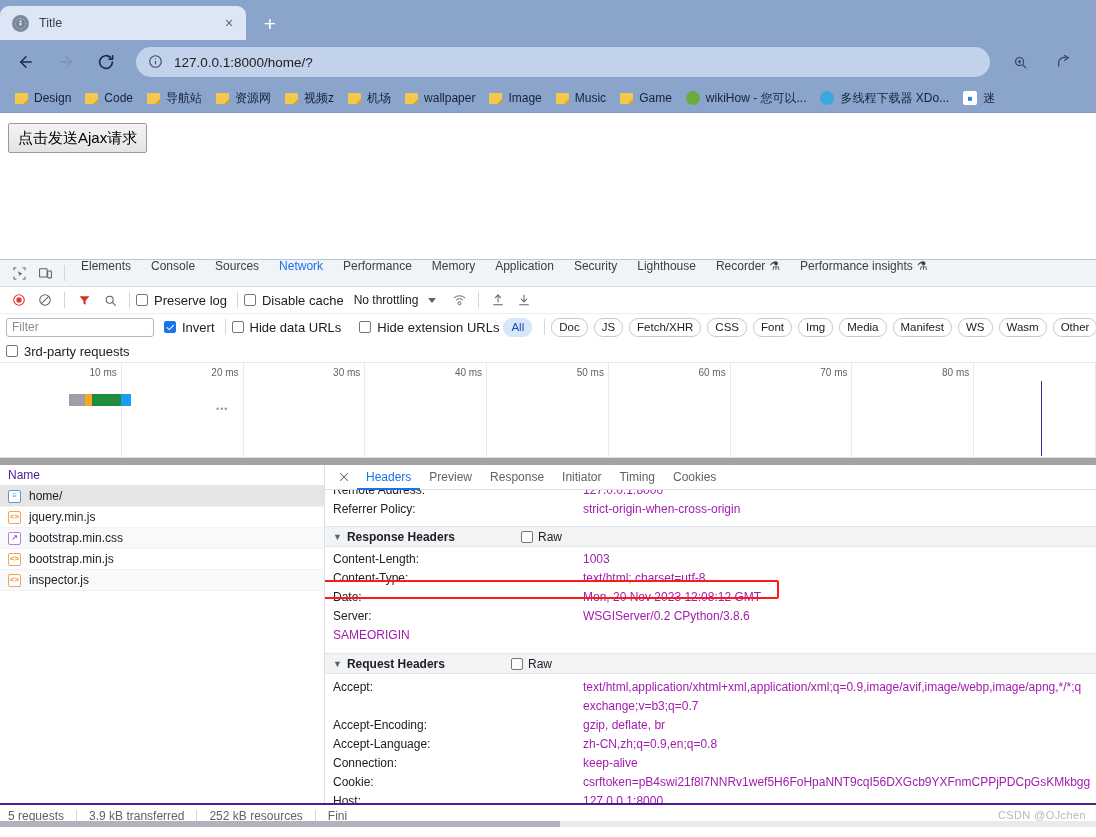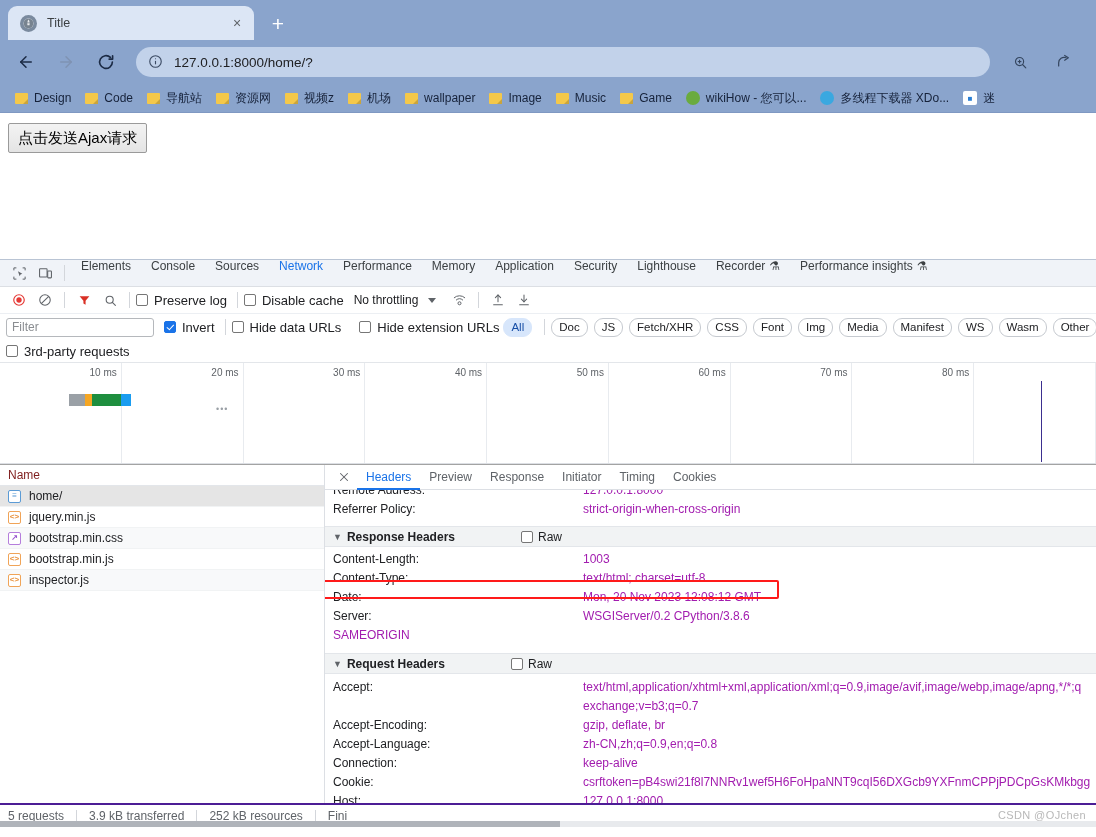--- a/index.html
+++ b/index.html
@@ -8,21 +8,21 @@
     width: 1096px; height: 837px;
     overflow: hidden;
     font-family: "Liberation Sans", sans-serif;
     background: #ffffff;
   }
 
   
   .browser-chrome { background: #8aa4cc; width: 1096px; }
   .tabstrip {
     height: 40px; display: flex; align-items: flex-end;
-    padding-left: 8px; position: relative;
+    position: relative;
   }
   .tab {
     width: 246px; height: 34px;
     background: #dce6f5;
     border-radius: 9px 9px 0 0;
     display: flex; align-items: center;
     padding: 0 8px 0 12px;
     position: relative;
   }
   .tab-favicon {
@@ -177,21 +177,21 @@
   .type-pill {
     font-size: 11.5px; color: #202124;
     border: 1px solid #c6cad0; border-radius: 9px;
     padding: 1px 7px; margin-right: 6px; flex: 0 0 auto;
     white-space: nowrap; line-height: 15px;
   }
   .type-pill.active { background: #d7e6fb; border-color: #d7e6fb; color: #174ea6; }
 
   
   .overview { height: 104px; position: relative; background: #fff;
-              border-bottom: 1px solid #a3a3a3; overflow: hidden; }
+              border-bottom: 7px solid #a3a3a3; overflow: hidden; }
   .ovgrid { position: absolute; inset: 0; display: flex; }
   .ovcell { flex: 1 1 0; border-right: 1px solid #e8ebef; position: relative; }
   .ovcell .lbl {
     position: absolute; right: 4px; top: 4px;
     font-size: 10px; color: #5f6368; white-space: nowrap;
   }
   .ov-baseline { position: absolute; left: 0; right: 0; bottom: 0; height: 1px; background: #dcdfe4; }
   .ovbar-wrap { position: absolute; left: 0; top: 31px; height: 12px; width: 100%; }
   .ovbar {
     position: absolute; left: 0; top: 0; height: 12px;
@@ -204,21 +204,21 @@
   }
   .ov-marker { position: absolute; width: 1px; top: 18px; bottom: 2px; background: #3b2f8f; }
 
   
   .dt-body { flex: 1 1 auto; display: flex; min-height: 0; }
   .req-list {
     width: 325px; flex: 0 0 325px; border-right: 1px solid #dcdfe4;
     display: flex; flex-direction: column; background: #fff;
   }
   .rl-head {
-    height: 21px; font-size: 12px; color: #7f1d1d;
+    height: 21px; font-size: 12px; color: #4c1d95;
     display: flex; align-items: center; padding-left: 8px;
     border-bottom: 1px solid #e3e6ea; background: #fff;
   }
   .rl-row {
     height: 21px; display: flex; align-items: center;
     padding-left: 8px; font-size: 12px; color: #202124;
     border-bottom: 1px solid #f1f3f4;
   }
   .rl-row.selected { background: #e5e5e5; }
   .rl-row:nth-child(even) { background: #f8f9fa; }

